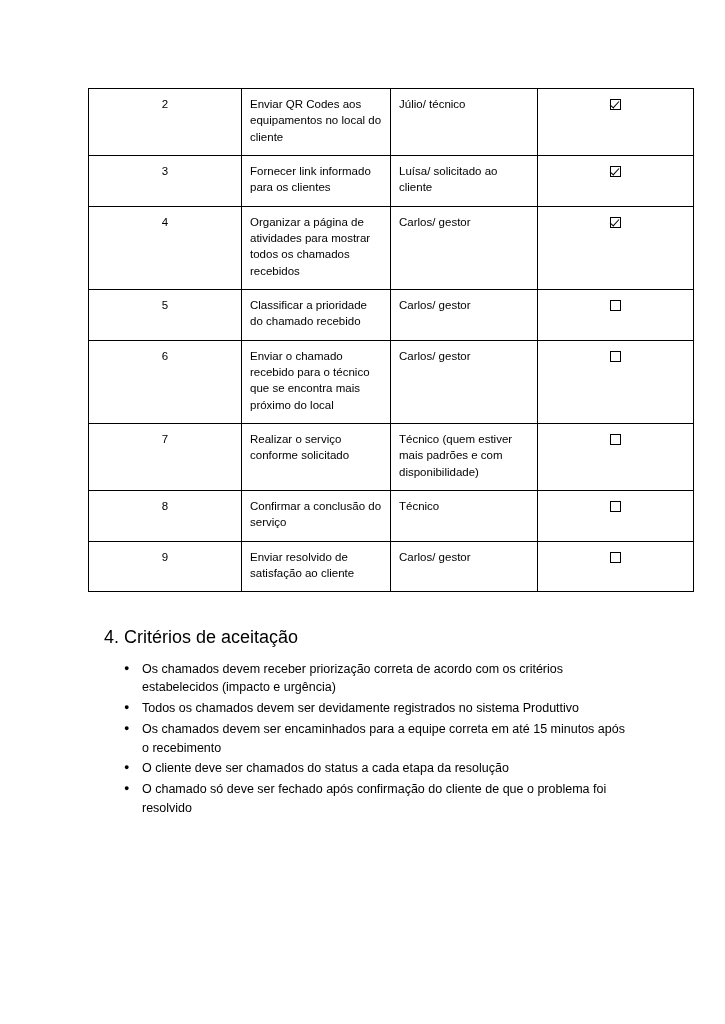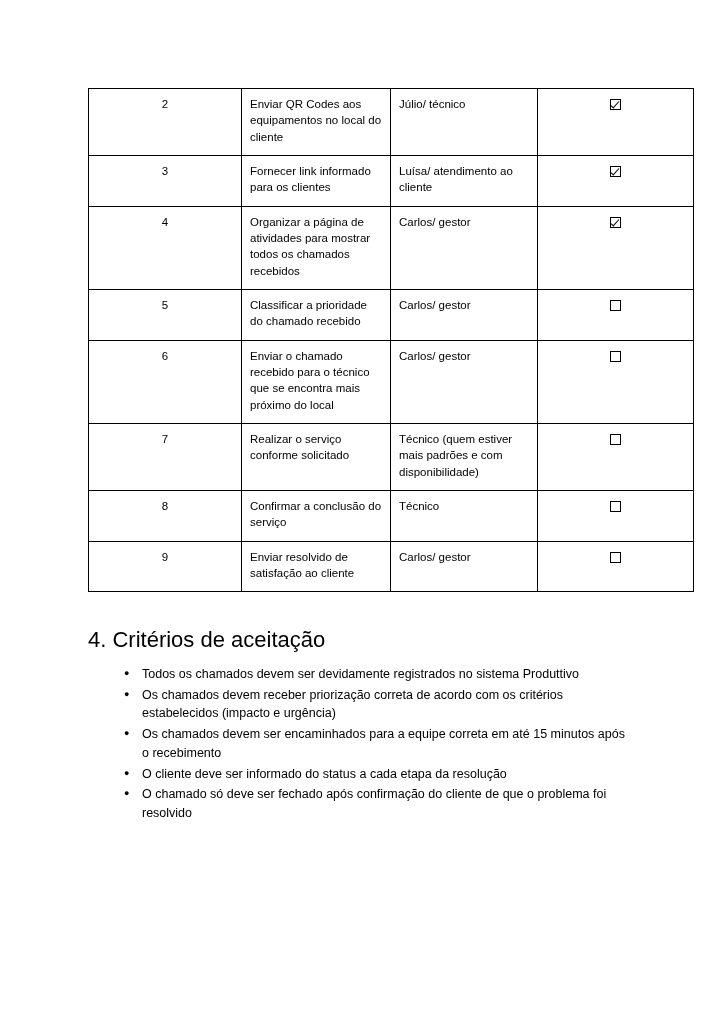--- a/index.html
+++ b/index.html
@@ -63,23 +63,23 @@
     position: absolute;
     left: 1px;
     top: -1px;
     width: 4px;
     height: 8px;
     border: solid #000000;
     border-width: 0 1.4px 1.4px 0;
     transform: rotate(42deg);
   }
   h2.section-title {
-    font-size: 22px;
+    font-size: 18px;
     font-weight: normal;
-    margin: 34px 0 10px 0;
+    margin: 34px 0 10px 16px;
     padding-left: 0;
     line-height: 1.3;
   }
   ul.criteria {
     margin: 0;
     padding-left: 36px;
     list-style: none;
   }
   ul.criteria li {
     font-size: 12.5px;
@@ -106,21 +106,21 @@
     <tbody>
         <tr>
           <td class="col-num">2</td>
           <td class="col-task">Enviar QR Codes aos equipamentos no local do cliente</td>
           <td class="col-owner">Júlio/ técnico</td>
           <td class="col-check"><span class="checkbox checked"></span></td>
         </tr>
         <tr>
           <td class="col-num">3</td>
           <td class="col-task">Fornecer link informado para os clientes</td>
-          <td class="col-owner">Luísa/ atendimento ao cliente</td>
+          <td class="col-owner">Luísa/ solicitado ao cliente</td>
           <td class="col-check"><span class="checkbox checked"></span></td>
         </tr>
         <tr>
           <td class="col-num">4</td>
           <td class="col-task">Organizar a página de atividades para mostrar todos os chamados recebidos</td>
           <td class="col-owner">Carlos/ gestor</td>
           <td class="col-check"><span class="checkbox checked"></span></td>
         </tr>
         <tr>
           <td class="col-num">5</td>
@@ -151,20 +151,20 @@
           <td class="col-task">Enviar resolvido de satisfação ao cliente</td>
           <td class="col-owner">Carlos/ gestor</td>
           <td class="col-check"><span class="checkbox"></span></td>
         </tr>
       </tbody>
   </table>
 
   <h2 class="section-title">4. Critérios de aceitação</h2>
 
   <ul class="criteria">
+      <li>Os chamados devem receber priorização correta de acordo com os critérios estabelecidos (impacto e urgência)</li>
       <li>Todos os chamados devem ser devidamente registrados no sistema Produttivo</li>
-      <li>Os chamados devem receber priorização correta de acordo com os critérios estabelecidos (impacto e urgência)</li>
       <li>Os chamados devem ser encaminhados para a equipe correta em até 15 minutos após o recebimento</li>
-      <li>O cliente deve ser informado do status a cada etapa da resolução</li>
+      <li>O cliente deve ser chamados do status a cada etapa da resolução</li>
       <li>O chamado só deve ser fechado após confirmação do cliente de que o problema foi resolvido</li>
     </ul>
 
 </div>
 
 </body></html>

